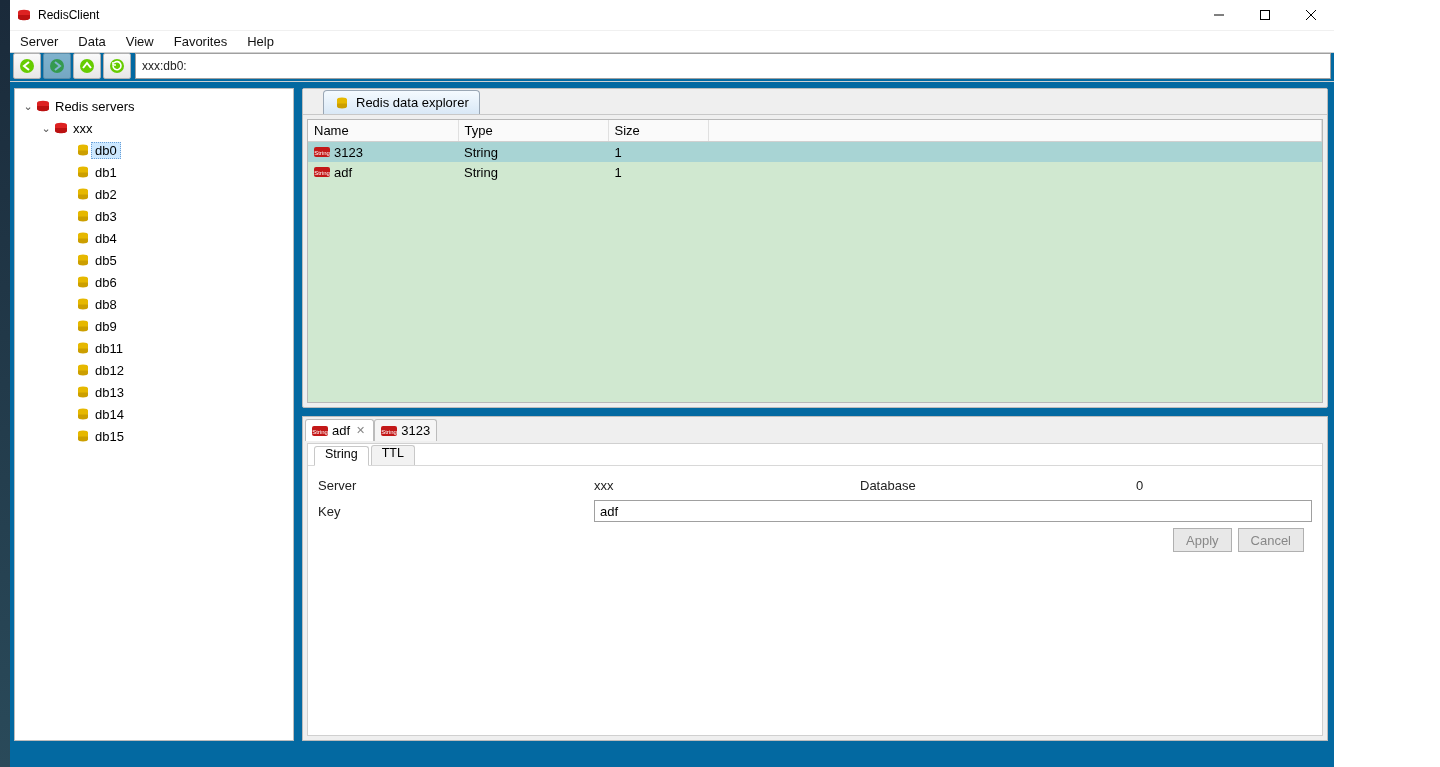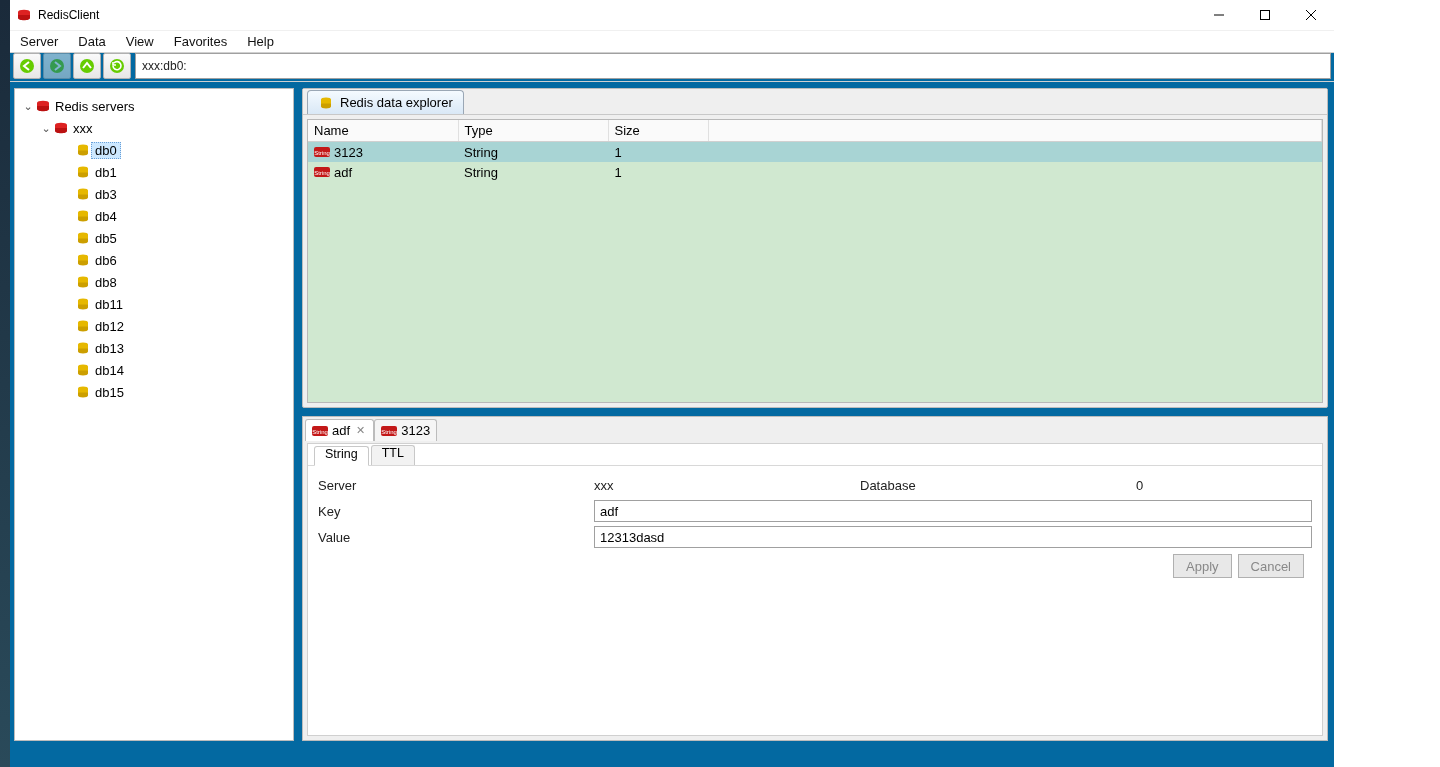--- a/index.html
+++ b/index.html
@@ -29,21 +29,21 @@
   .explorer-panel { position:absolute; left:0; top:0; right:0; height:320px; border:1px solid #bcbcbc; border-radius:2px; background:#efefef; }
   .detail-panel { position:absolute; left:0; top:328px; right:0; bottom:0; border:1px solid #bcbcbc; background:#efefef; }
   
   .tree { padding:6px 4px; font-size:13px;}
   .tree-row { display:flex; align-items:center; height:22px; }
   .tw { display:inline-block; width:14px; text-align:center; color:#555; font-size:11px; cursor:default;}
   .sp { display:inline-block; }
   .tree-label { padding:1px 4px; }
   .tree-row.selected > .tree-label { background:#cde8ff; border:1px dotted #6aa0d8; padding:0 3px; }
   
-  .tabrow { height:26px; display:flex; align-items:flex-end; padding-left:4px; background:#efefef; border-bottom:1px solid #c8c8c8;}
+  .tabrow { height:26px; display:flex; align-items:flex-end; padding-left:20px; background:#efefef; border-bottom:1px solid #c8c8c8;}
   .tab { height:24px; display:flex; align-items:center; gap:6px; padding:0 10px; border:1px solid #9aa7b5; border-bottom:none; border-top-left-radius:4px; border-top-right-radius:4px;
          background:linear-gradient(#f4faff,#d9e8f6); font-size:13px;}
   .table-wrap { position:absolute; left:4px; right:4px; top:30px; bottom:4px; border:1px solid #b8b8b8; background:#d0e8d0; }
   table.keys { width:100%; border-collapse:collapse; font-size:13px; }
   table.keys th { text-align:left; font-weight:normal; background:#fafafa; border-bottom:1px solid #d0d0d0; border-right:1px solid #e0e0e0; padding:3px 6px; }
   table.keys td { padding:2px 6px; border-right:1px solid rgba(0,0,0,0);}
   tr.row { background:#d0e8d0;}
   tr.row td:first-child { display:flex; align-items:center; gap:4px;}
   tr.row.sel { background:#a8d4d4; }
   .col-name { width:150px;margin-left:24px;}
@@ -208,20 +208,31 @@
           </div>
           <div class="tree-row">
             <span class="sp" style="width:56px"></span>
             <span class="ico">
               <svg width="14" height="14">
                 <ellipse cx="7" cy="3.5" rx="5" ry="2" fill="#e6b800"></ellipse>
                 <path d="M2 3.5v4c0 1.1 2.2 2 5 2s5-.9 5-2v-4" fill="#e6b800"></path>
                 <path d="M2 7.5v3c0 1.1 2.2 2 5 2s5-.9 5-2v-3" fill="#cc9f00"></path>
               </svg>
             </span>
+            <span class="tree-label">db2</span>
+          </div>
+          <div class="tree-row">
+            <span class="sp" style="width:56px"></span>
+            <span class="ico">
+              <svg width="14" height="14">
+                <ellipse cx="7" cy="3.5" rx="5" ry="2" fill="#e6b800"></ellipse>
+                <path d="M2 3.5v4c0 1.1 2.2 2 5 2s5-.9 5-2v-4" fill="#e6b800"></path>
+                <path d="M2 7.5v3c0 1.1 2.2 2 5 2s5-.9 5-2v-3" fill="#cc9f00"></path>
+              </svg>
+            </span>
             <span class="tree-label">db3</span>
           </div>
           <div class="tree-row">
             <span class="sp" style="width:56px"></span>
             <span class="ico">
               <svg width="14" height="14">
                 <ellipse cx="7" cy="3.5" rx="5" ry="2" fill="#e6b800"></ellipse>
                 <path d="M2 3.5v4c0 1.1 2.2 2 5 2s5-.9 5-2v-4" fill="#e6b800"></path>
                 <path d="M2 7.5v3c0 1.1 2.2 2 5 2s5-.9 5-2v-3" fill="#cc9f00"></path>
               </svg>
@@ -253,20 +264,31 @@
           <div class="tree-row">
             <span class="sp" style="width:56px"></span>
             <span class="ico">
               <svg width="14" height="14">
                 <ellipse cx="7" cy="3.5" rx="5" ry="2" fill="#e6b800"></ellipse>
                 <path d="M2 3.5v4c0 1.1 2.2 2 5 2s5-.9 5-2v-4" fill="#e6b800"></path>
                 <path d="M2 7.5v3c0 1.1 2.2 2 5 2s5-.9 5-2v-3" fill="#cc9f00"></path>
               </svg>
             </span>
             <span class="tree-label">db8</span>
+          </div>
+          <div class="tree-row">
+            <span class="sp" style="width:56px"></span>
+            <span class="ico">
+              <svg width="14" height="14">
+                <ellipse cx="7" cy="3.5" rx="5" ry="2" fill="#e6b800"></ellipse>
+                <path d="M2 3.5v4c0 1.1 2.2 2 5 2s5-.9 5-2v-4" fill="#e6b800"></path>
+                <path d="M2 7.5v3c0 1.1 2.2 2 5 2s5-.9 5-2v-3" fill="#cc9f00"></path>
+              </svg>
+            </span>
+            <span class="tree-label">db9</span>
           </div>
           <div class="tree-row">
             <span class="sp" style="width:56px"></span>
             <span class="ico">
               <svg width="14" height="14">
                 <ellipse cx="7" cy="3.5" rx="5" ry="2" fill="#e6b800"></ellipse>
                 <path d="M2 3.5v4c0 1.1 2.2 2 5 2s5-.9 5-2v-4" fill="#e6b800"></path>
                 <path d="M2 7.5v3c0 1.1 2.2 2 5 2s5-.9 5-2v-3" fill="#cc9f00"></path>
               </svg>
             </span>
@@ -409,24 +431,20 @@
             <div class="form-row">
               <span class="lbl" style="width:270px">Server</span>
               <span class="val-text" style="width:260px">xxx</span>
               <span class="lbl" style="width:270px">Database</span>
               <span class="val-text">0</span>
             </div>
             <div class="form-row">
               <span class="lbl" style="width:270px">Key</span>
               <input class="field" value="adf" style="">
             </div>
-            <div class="form-row">
-              <span class="lbl" style="width:270px">Value</span>
-              <input class="field" value="12313dasd" style="">
-            </div>
             <div class="btnrow">
               <button class="winbutton">Apply</button>
               <button class="winbutton">Cancel</button>
             </div>
           </div>
         </div>
       </div>
     </div>
   </div>
 </div>

